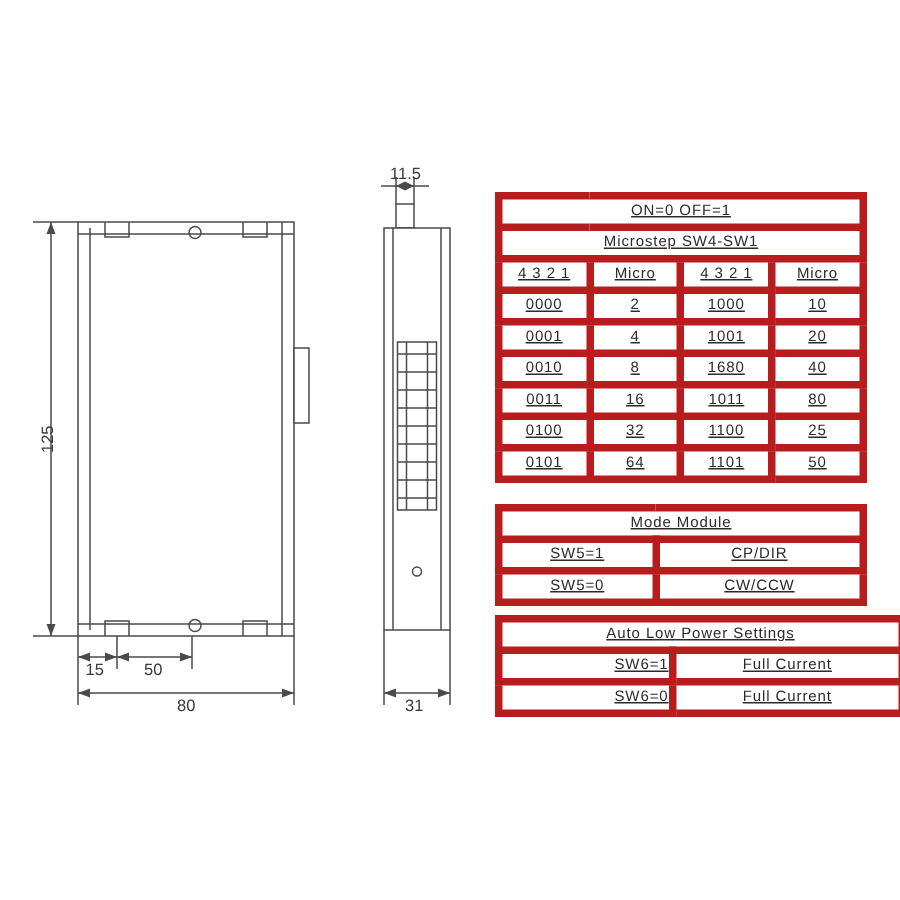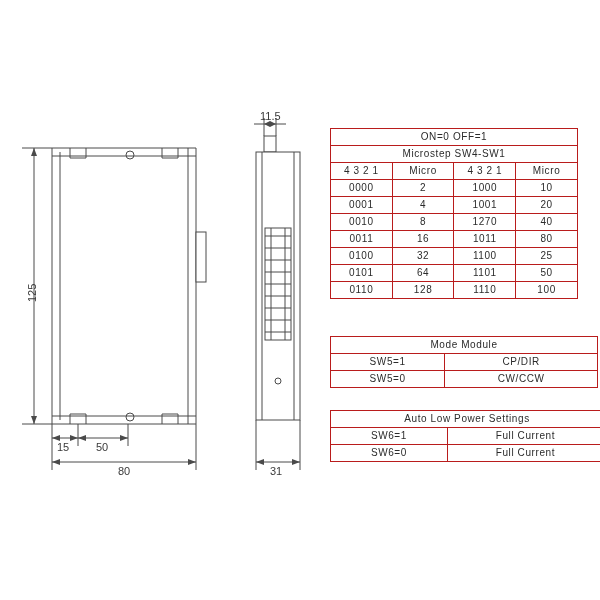--- a/index.html
+++ b/index.html
@@ -34,38 +34,39 @@
   
   .tbl {
     position: absolute;
     border-collapse: collapse;
     font-family: "Liberation Sans", sans-serif;
     font-size: 10px;
     color: #2b2b2b;
     background: #ffffff;
   }
   .tbl td, .tbl th {
-    border: 1px solid #b91c1c;
+    border: 5px solid #b91c1c;
     text-align: center;
     font-weight: normal;
     padding: 0;
     height: 16px;
     line-height: 16px;
     letter-spacing: 0.6px;
+    text-decoration: underline;
   }
 
   #microstep-table { left: 330px; top: 128px; width: 248px; }
   #microstep-table td { width: 62px; }
 
-  #mode-table { left: 330px; top: 336px; width: 268px; }
+  #mode-table { left: 330px; top: 336px; width: 248px; }
   #mode-table td.mode-left { width: 106px; }
   #mode-table td.mode-right { width: 142px; }
 
   #power-table { left: 330px; top: 410px; width: 274px; }
-  #power-table td.pw-left { width: 106px; }
+  #power-table td.pw-left { width: 106px; text-align: right; }
   #power-table td.pw-right { width: 142px; }
 
   svg { display: block; }
 </style>
 </head>
 <body>
 
 <div id="page">
 
   <div id="front-view">
@@ -185,47 +186,41 @@
       </tr>
       <tr>
         <td>0001</td>
         <td>4</td>
         <td>1001</td>
         <td>20</td>
       </tr>
       <tr>
         <td>0010</td>
         <td>8</td>
-        <td>1270</td>
+        <td>1680</td>
         <td>40</td>
       </tr>
       <tr>
         <td>0011</td>
         <td>16</td>
         <td>1011</td>
         <td>80</td>
       </tr>
       <tr>
         <td>0100</td>
         <td>32</td>
         <td>1100</td>
         <td>25</td>
       </tr>
       <tr>
         <td>0101</td>
         <td>64</td>
         <td>1101</td>
         <td>50</td>
       </tr>
-      <tr>
-        <td>0110</td>
-        <td>128</td>
-        <td>1110</td>
-        <td>100</td>
-      </tr>
     </tbody>
   </table>
 
   <table class="tbl" id="mode-table">
     <tbody>
       <tr>
         <td colspan="2">Mode Module</td>
       </tr>
       <tr>
         <td class="mode-left">SW5=1</td>

